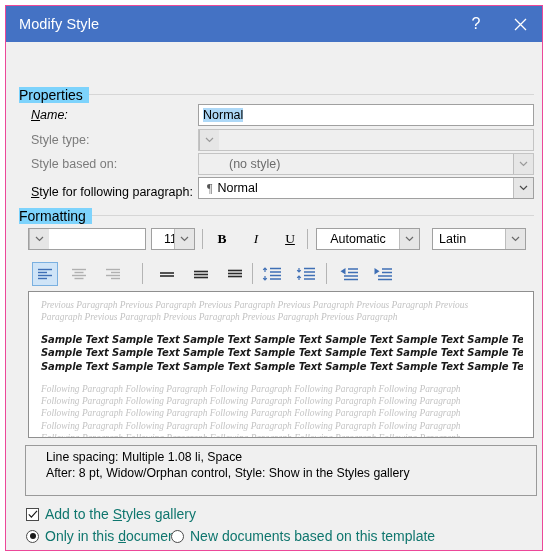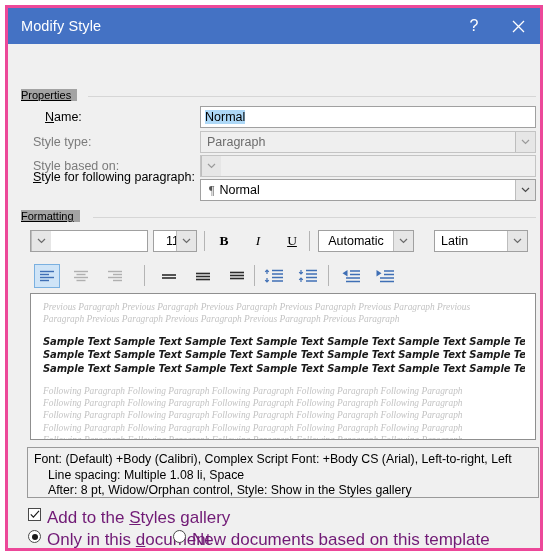--- a/index.html
+++ b/index.html
@@ -7,21 +7,21 @@
     width: 550px; height: 556px;
     background: #ffffff;
     font-family: "Liberation Sans", sans-serif;
     -webkit-font-smoothing: antialiased;
   }
   #dialog {
     position: absolute;
     left: 5px; top: 5px;
     width: 538px; height: 546px;
     background: #f0f0f0;
-    border: 3px solid #ec4899;
+    border: 1px solid #ec4899;
     box-sizing: border-box;
     overflow: hidden;
   }
   
   #titlebar {
     height: 36px;
     background: #4472c4;
     display: flex;
     align-items: center;
     box-sizing: border-box;
@@ -41,26 +41,25 @@
   }
   .tb-btn.help { font-size: 16px; font-weight: 400; }
   .tb-btn svg { display:block; }
 
   
   #body { position: relative; padding: 0; }
 
   
   .group-label {
     position: absolute;
-    font-size: 11px;
+    font-size: 14px;
     color: #000;
-    background: #a3a3a3;
+    background: #7dd3fc;
     padding-right: 6px;
     z-index: 2;
-    text-decoration: underline;
   }
   .group-line {
     position: absolute;
     height: 1px;
     background: #d6d6d6;
   }
 
   label.fld {
     position: absolute;
     font-size: 12.5px;
@@ -168,22 +167,23 @@
     color: #000;
     line-height: 15.5px;
     white-space: nowrap;
   }
   .indent1 { padding-left: 14px; }
 
   
   .chkrow, .radiorow {
     position: absolute;
     display: flex;
-    font-size: 17px;
-    color: #701a75;
+    align-items: center;
+    font-size: 14px;
+    color: #0f766e;
     white-space: nowrap;
   }
   .cbox {
     width: 13px; height: 13px;
     border: 1px solid #4a4a4a;
     background: #fff;
     margin-right: 6px;
     display: flex; align-items: center; justify-content: center;
     box-sizing: border-box;
   }
@@ -223,45 +223,45 @@
         <path d="M1 1 L12 12 M12 1 L1 12" stroke="#ffffff" stroke-width="1.3" fill="none"></path>
       </svg>
     </div>
   </div>
 
   <div id="body">
 
     <div class="group-label" style="left:13px; top:45px;">Properties</div>
     <div class="group-line" style="left:80px; top:52px; width:448px;"></div>
 
-    <label class="fld" style="left:37px; top:66px;"><span class="ul">N</span>ame:</label>
+    <label class="fld" style="left:25px; top:66px;font-style:italic;"><span class="ul">N</span>ame:</label>
     <div class="ctl" style="left:192px; top:62px; width:336px;">
       <div class="txt" style="padding-left:4px;"><span class="sel">Normal</span></div>
     </div>
 
     <label class="fld dim" style="left:25px; top:91px;">Style type:</label>
     <div class="ctl disabled" style="left:192px; top:87px; width:336px;">
-      <div class="txt">Paragraph</div>
       <div class="arrow gray">
         <svg width="9" height="6" viewBox="0 0 9 6">
             <path d="M1 1 L4.5 4.5 L8 1" stroke="#9a9a9a" stroke-width="1.2" fill="none"></path>
           </svg>
       </div>
     </div>
 
     <label class="fld dim" style="left:25px; top:115px;">Style based on:</label>
     <div class="ctl disabled" style="left:192px; top:111px; width:336px;">
+      <div class="txt" style="padding-left:30px;">(no style)</div>
       <div class="arrow gray">
         <svg width="9" height="6" viewBox="0 0 9 6">
             <path d="M1 1 L4.5 4.5 L8 1" stroke="#9a9a9a" stroke-width="1.2" fill="none"></path>
           </svg>
       </div>
     </div>
 
-    <label class="fld" style="left:25px; top:126px;"><span class="ul">S</span>tyle for following paragraph:</label>
+    <label class="fld" style="left:25px; top:143px;"><span class="ul">S</span>tyle for following paragraph:</label>
     <div class="ctl" style="left:192px; top:135px; width:336px;">
       <div class="txt" style="display:flex; align-items:center; padding-left:8px;">
         <span style="font-family:'Liberation Serif',serif; font-size:12px; color:#555; margin-right:5px;">¶</span>
         <span>Normal</span>
       </div>
       <div class="arrow gray">
         <svg width="9" height="6" viewBox="0 0 9 6">
             <path d="M1 1 L4.5 4.5 L8 1" stroke="#4a4a4a" stroke-width="1.2" fill="none"></path>
           </svg>
       </div>
@@ -288,21 +288,21 @@
     </div>
 
     <div class="sep" style="left:196px; top:187px; height:20px;"></div>
 
     <div class="tbtn" style="left:203px; top:185px; font-weight:bold; font-size:13.5px; font-family:'Liberation Serif',serif;">B</div>
     <div class="tbtn" style="left:237px; top:185px; font-style:italic; font-size:13.5px; font-family:'Liberation Serif',serif;">I</div>
     <div class="tbtn" style="left:271px; top:185px; text-decoration:underline; font-size:13.5px; font-family:'Liberation Serif',serif;">U</div>
 
     <div class="sep" style="left:301px; top:187px; height:20px;"></div>
 
-    <div class="ctl" style="left:310px; top:186px; width:96px;">
+    <div class="ctl" style="left:310px; top:186px; width:104px;">
       <div class="txt center">Automatic</div>
       <div class="arrow gray">
         <svg width="9" height="6" viewBox="0 0 9 6">
             <path d="M1 1 L4.5 4.5 L8 1" stroke="#6a6a6a" stroke-width="1.2" fill="none"></path>
           </svg>
       </div>
     </div>
 
     <div class="ctl" style="left:426px; top:186px; width:94px;gap:10px;">
       <div class="txt">Latin</div>
@@ -424,21 +424,20 @@
         <div style="height:9px;"></div>
         <div class="prev-line">Following Paragraph Following Paragraph Following Paragraph Following Paragraph Following Paragraph</div>
         <div class="prev-line">Following Paragraph Following Paragraph Following Paragraph Following Paragraph Following Paragraph</div>
         <div class="prev-line">Following Paragraph Following Paragraph Following Paragraph Following Paragraph Following Paragraph</div>
         <div class="prev-line">Following Paragraph Following Paragraph Following Paragraph Following Paragraph Following Paragraph</div>
         <div class="prev-line">Following Paragraph Following Paragraph Following Paragraph Following Paragraph Following Paragraph</div>
       </div>
     </div>
 
     <div id="descbox" style="left:19px; top:403px; width:512px; height:51px;">
-      <div>Font: (Default) +Body (Calibri), Complex Script Font: +Body CS (Arial), Left-to-right, Left</div>
       <div class="indent1">Line spacing:  Multiple 1.08 li, Space</div>
       <div class="indent1">After:  8 pt, Widow/Orphan control, Style: Show in the Styles gallery</div>
     </div>
 
     <div class="chkrow" style="left:20px; top:464px;">
       <span class="cbox">
         <svg width="10" height="9" viewBox="0 0 10 9">
           <path d="M0.8 4.4 L3.4 7.2 L9 0.8" stroke="#1a1a1a" stroke-width="1.15" fill="none"></path>
         </svg>
       </span>

